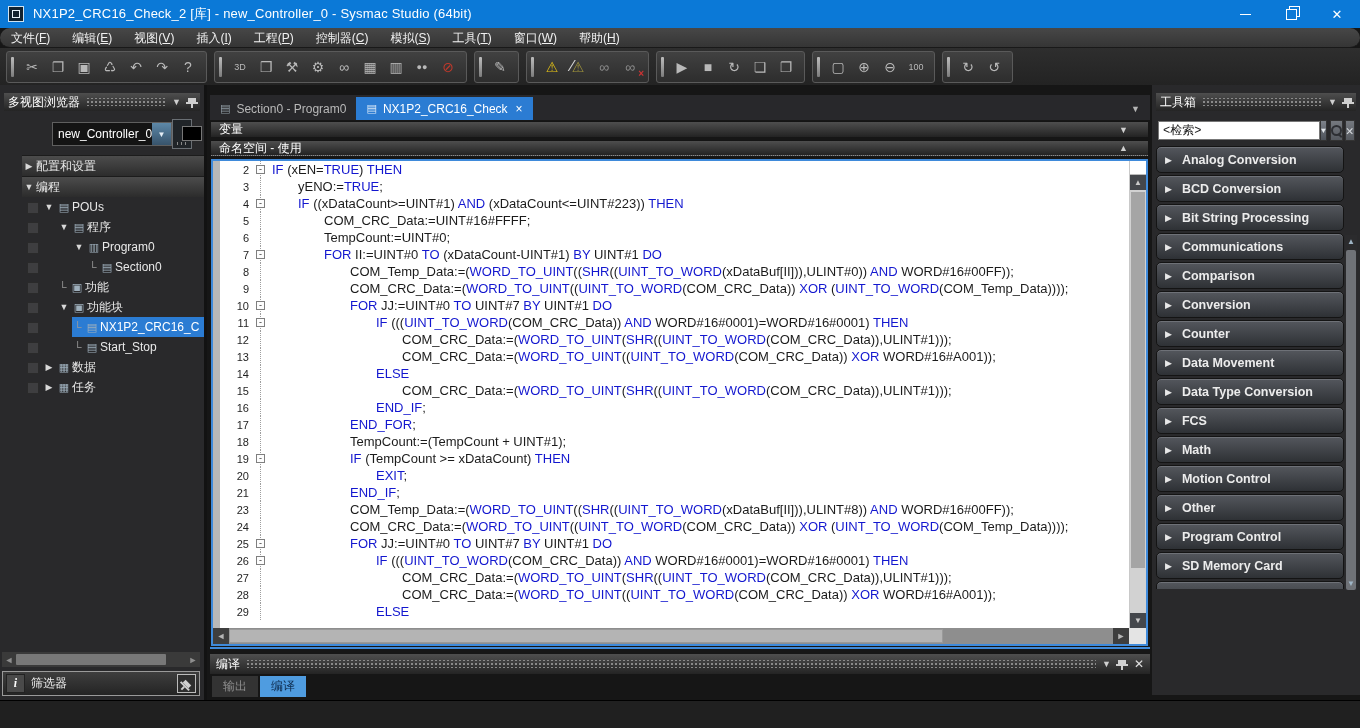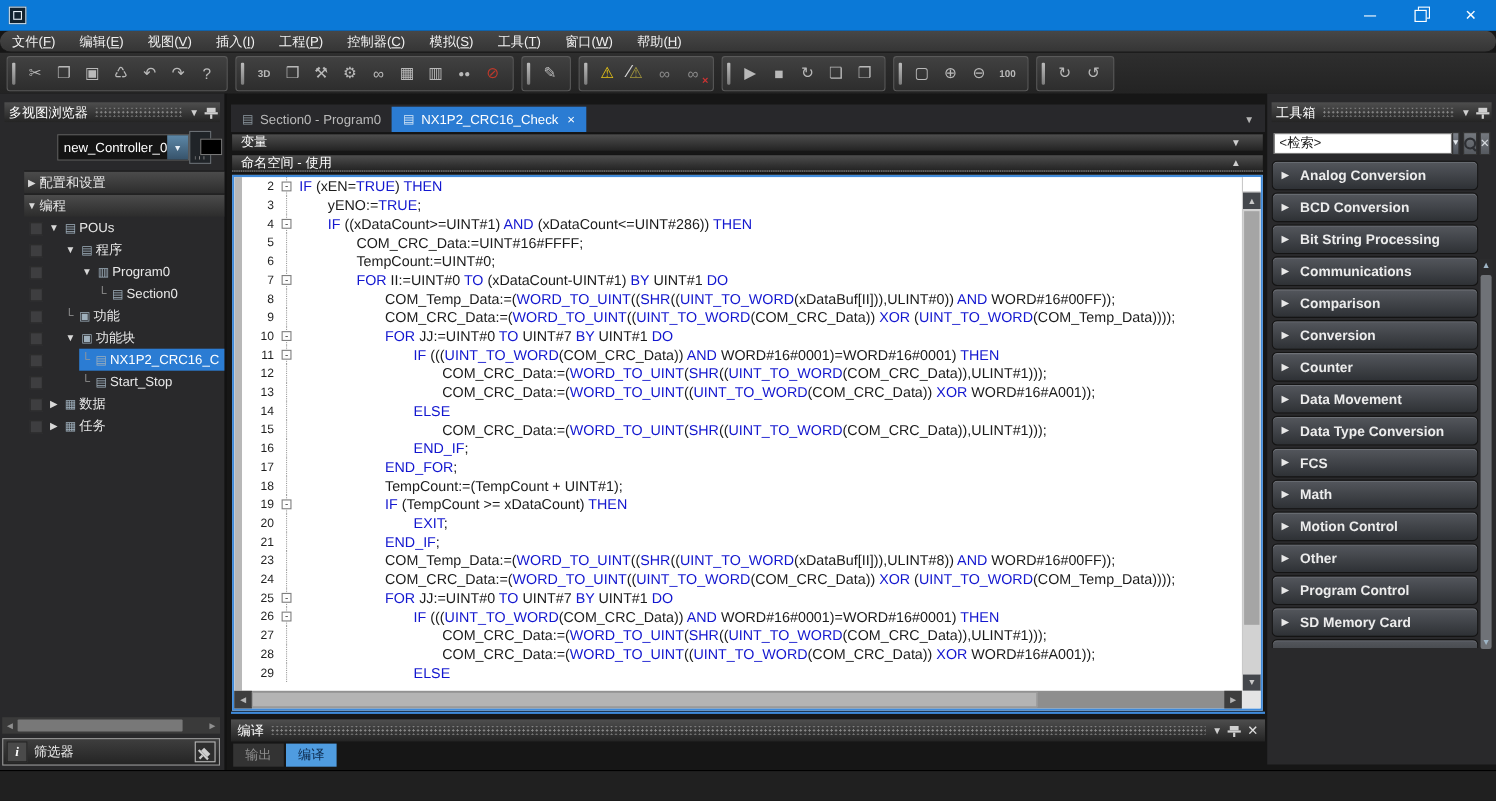--- a/index.html
+++ b/index.html
@@ -19,21 +19,21 @@
   
   .menubar{position:absolute;left:0;top:28px;width:1360px;height:20px;background:linear-gradient(#474747,#353535);
            display:flex;align-items:center;color:#f0f0f0;font-size:12px;border-bottom:1px solid #191919;box-sizing:border-box;border-radius:10px;}
   .menu-item{padding:0 11px;height:20px;line-height:20px;}
   .menu-item u{text-decoration:underline;}
   
   .toolbar{position:absolute;left:0;top:48px;width:1360px;height:37px;background:linear-gradient(#2e2e2e,#232323);display:flex;align-items:center;gap:7px;padding-left:6px;box-sizing:border-box;}
   .tb-group{height:30px;background:linear-gradient(#414141,#2d2d2d);border:1px solid #5a5a5a;border-radius:3px;display:flex;align-items:center;padding:0 5px 0 2px;}
   .grip{width:3px;height:20px;background:linear-gradient(#bdbdbd,#7c7c7c);margin:0 5px 0 2px;border-radius:1px;}
   .tb-btn{min-width:24px;height:24px;display:flex;align-items:center;justify-content:center;color:#b9b9b9;font-size:14px;position:relative;padding:0 1px;}
-  .tb-btn.small-text{font-size:9px;font-weight:bold;}
+  .tb-btn.small-text{font-size:9px;font-weight:normal;}
   .tb-btn.slashed::after{content:"∕";position:absolute;left:6px;top:2px;color:#d9d9d9;font-size:16px;}
   .tb-badge{position:absolute;right:-1px;bottom:0;font-size:10px;font-weight:bold;}
   
   .panel{position:absolute;background:#29292b;}
   .panel-header{height:18px;margin:8px 4px 0 4px;display:flex;align-items:center;color:#fff;font-size:12px;
       background:linear-gradient(#4e4e4e,#242424);padding:0 4px;position:relative;}
   .dotfill{flex:1;height:8px;margin:0 6px;background-image:radial-gradient(#8a8a8a 0.8px,transparent 0.9px);background-size:4px 4px;background-position:0 2px;}
   .hdr-arrow{color:#cfcfcf;font-size:9px;margin-right:7px;}
   .pin-icon{width:8px;height:4px;background:#cfcfcf;position:relative;display:inline-block;margin-bottom:5px;}
   .pin-icon::before{content:"";position:absolute;left:-2px;top:4px;width:12px;height:2px;background:#cfcfcf;}
@@ -128,20 +128,21 @@
   .tbx-down{position:absolute;bottom:0;left:0;right:0;height:13px;color:#9fb5c6;font-size:8px;text-align:center;line-height:13px;}
   
   .statusbar{position:absolute;left:0;top:700px;width:1360px;height:28px;background:#202020;border-top:1px solid #000;box-sizing:border-box;}
   .gapline{position:absolute;left:210px;top:647px;width:940px;height:2px;background:#3f8ada;}
 </style>
 </head>
 <body>
 
 <div class="titlebar">
   <span class="app-icon"></span>
+  <span class="title-text">NX1P2_CRC16_Check_2 [库] - new_Controller_0 - Sysmac Studio (64bit)</span>
   <div class="win-controls">
     <span class="win-btn">
         <span class="min-glyph"></span>
       </span>
     <span class="win-btn">
         <span class="restore-glyph"></span>
       </span>
     <span class="win-btn">✕</span>
   </div>
 </div>
@@ -386,21 +387,21 @@
             <span class="guide"></span>
           </span>
           <span class="ct" style="padding-left: 30px;"><span>yENO</span>:=<span class="kw">TRUE</span>;</span>
         </div>
         <div class="code-line">
           <span class="ln">4</span>
           <span class="foldc">
             <span class="guide"></span>
             <span class="foldbox">-</span>
           </span>
-          <span class="ct" style="padding-left: 30px;"><span class="kw">IF</span> ((<span>xDataCount</span>&gt;=<span>UINT#1</span>) <span class="kw">AND</span> (<span>xDataCount</span>&lt;=<span>UINT#286</span>)) <span class="kw">THEN</span></span>
+          <span class="ct" style="padding-left: 30px;"><span class="kw">IF</span> ((<span>xDataCount</span>&gt;=<span>UINT#1</span>) <span class="kw">AND</span> (<span>xDataCount</span>&lt;=<span>UINT#223</span>)) <span class="kw">THEN</span></span>
         </div>
         <div class="code-line">
           <span class="ln">5</span>
           <span class="foldc">
             <span class="guide"></span>
           </span>
           <span class="ct" style="padding-left: 56px;"><span>COM_CRC_Data</span>:=<span>UINT#16#FFFF</span>;</span>
         </div>
         <div class="code-line">
           <span class="ln">6</span>

